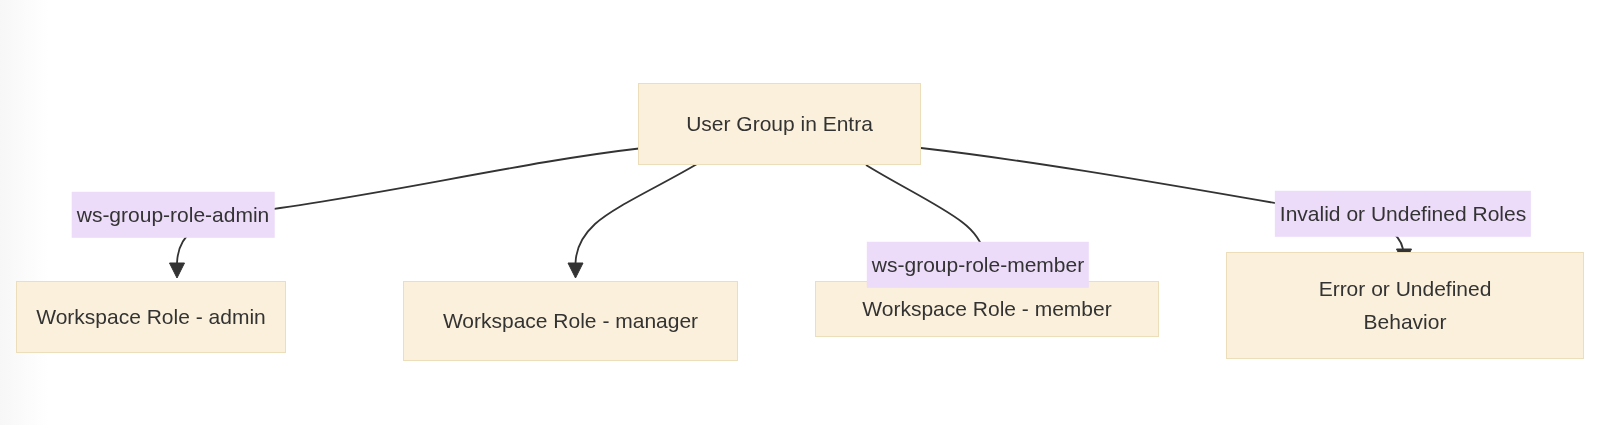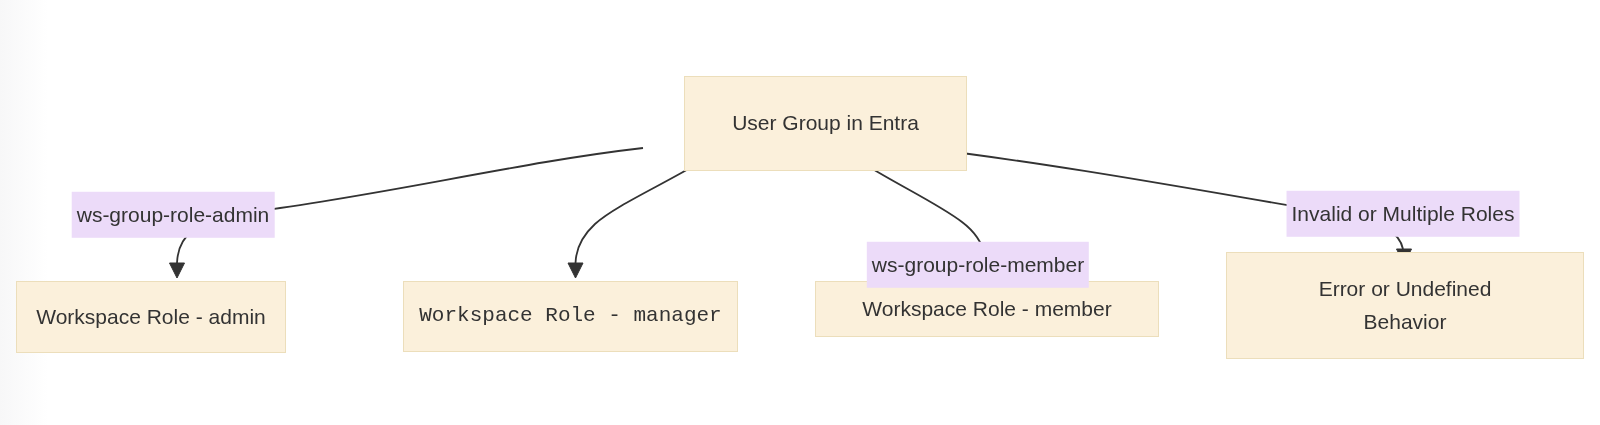--- a/index.html
+++ b/index.html
@@ -83,40 +83,40 @@
     <path d="M 697 164 C 660 186, 615 206, 595 224 C 582 236, 576 249, 575.5 263"></path>
     <polygon points="568,263 583,263 575.5,278"></polygon>
 
     <path d="M 866 165 C 900 186, 940 205, 962 222 C 978 234, 985 249, 986 263"></path>
     <polygon points="978.5,263 993.5,263 986,278"></polygon>
 
     <path d="M 921 148 C 1060 164, 1230 196, 1340 214 C 1385 221, 1400 234, 1403 249"></path>
     <polygon points="1396.5,249 1411.5,249 1404,264"></polygon>
   </svg>
 
-  <div class="node" style="left:638px; top:76px; width:283px; height:95px;margin-left:46px;">
+  <div class="node" style="left:638px; top:83px; width:283px; height:82px;">
     <span class="node-label">User Group in Entra</span>
   </div>
 
   <div class="node" style="left:16px; top:281px; width:270px; height:72px;">
     <span class="node-label">Workspace Role - admin</span>
   </div>
 
-  <div class="node" style="left:403px; top:281px; width:335px; height:71px;font-family:Liberation Mono, monospace;">
+  <div class="node" style="left:403px; top:281px; width:335px; height:80px;">
     <span class="node-label">Workspace Role - manager</span>
   </div>
 
   <div class="node" style="left:815px; top:281px; width:344px; height:56px;">
     <span class="node-label">Workspace Role - member</span>
   </div>
 
   <div class="node node-error" style="left:1226px; top:252px; width:358px; height:107px;">
     <span class="node-label">Error or Undefined Behavior</span>
   </div>
 
   <div class="edge-label" style="left:173px; top:215px;">ws-group-role-admin</div>
 
 
   <div class="edge-label" style="left:978px; top:217px;margin-top:48px;">ws-group-role-member</div>
 
-  <div class="edge-label" style="left:1403px; top:214px;">Invalid or Multiple Roles</div>
+  <div class="edge-label" style="left:1403px; top:214px;">Invalid or Undefined Roles</div>
 
 </div>
 
 </body></html>

